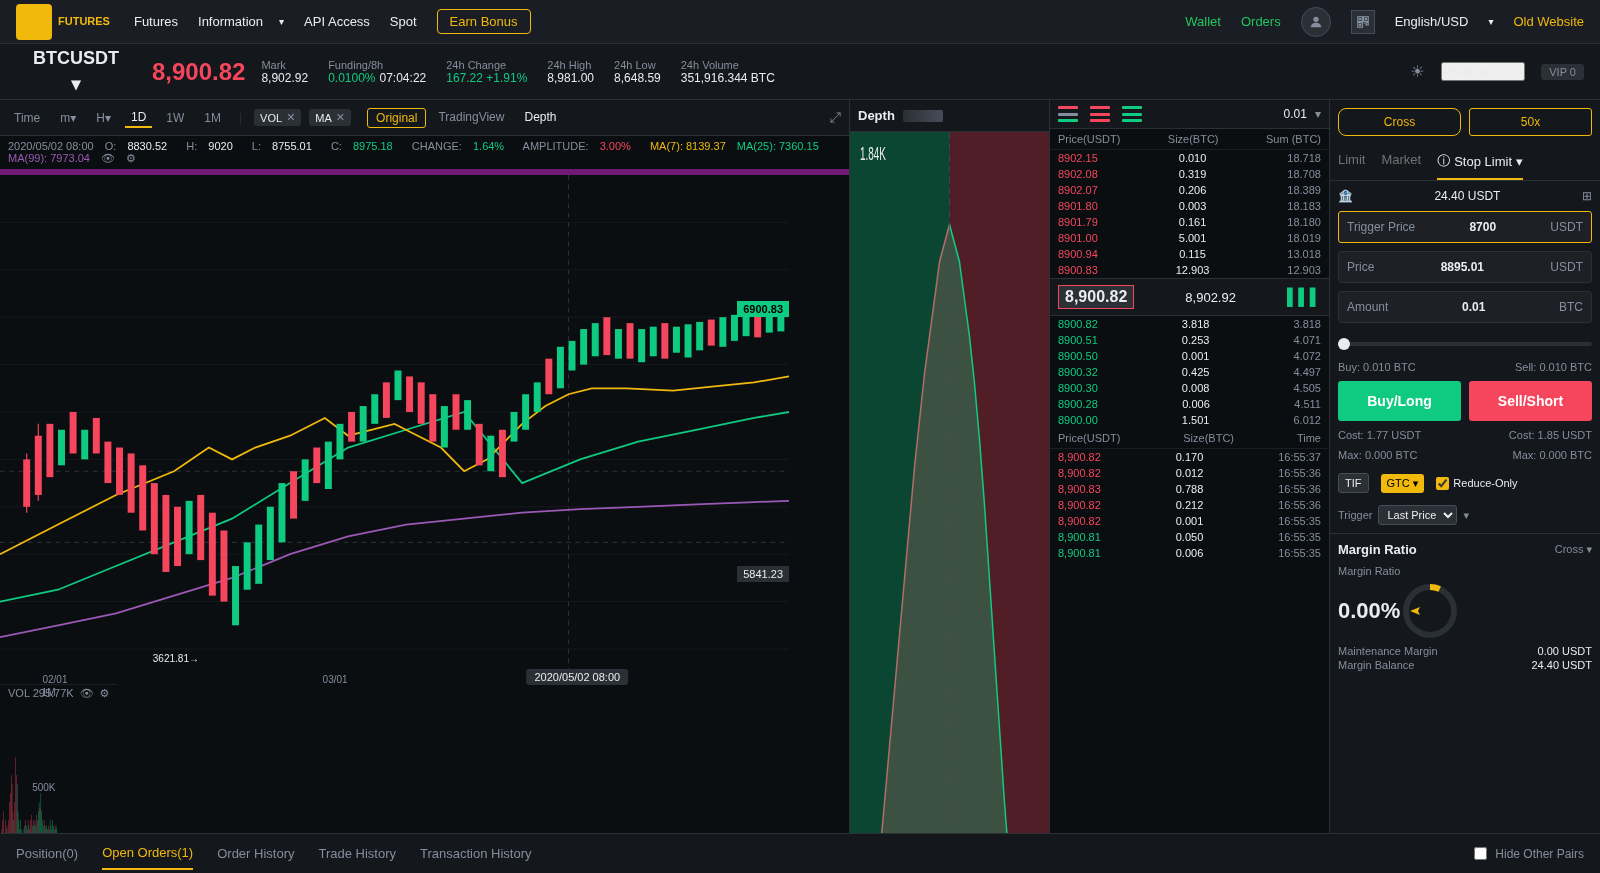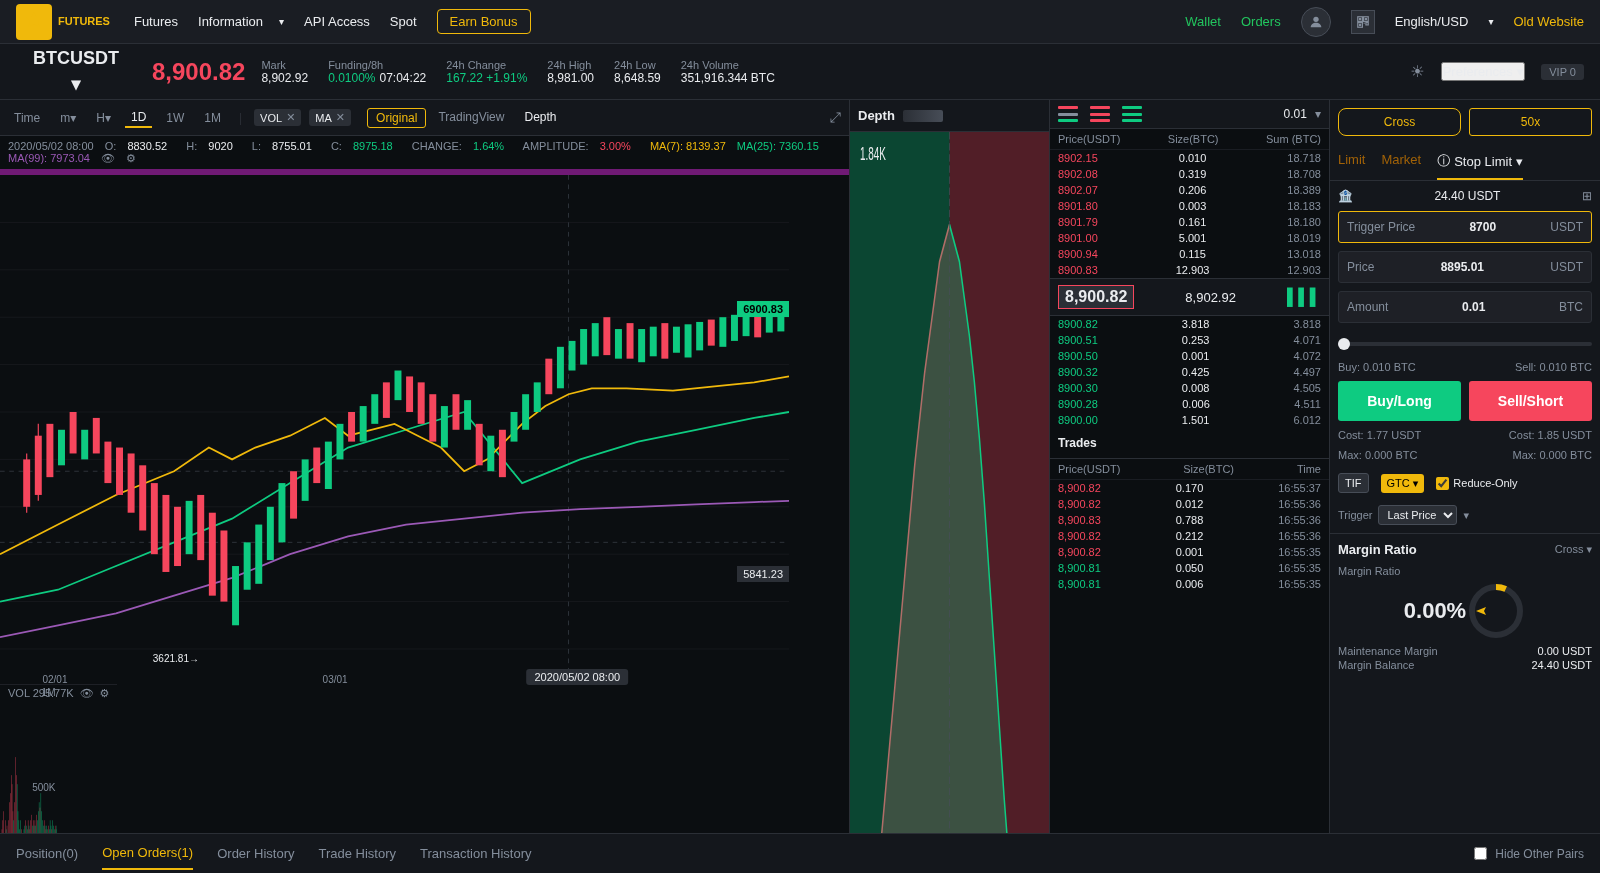--- a/index.html
+++ b/index.html
@@ -86,21 +86,21 @@
     .trades-header { padding: 8px; font-weight: bold; color: #eaecef; border-bottom: 1px solid #2b2f36; }
     .trades-cols { display: flex; justify-content: space-between; padding: 4px 8px; color: #848e9c; font-size: 11px; border-bottom: 1px solid #1a1d23; }
     .trade-row { display: flex; justify-content: space-between; padding: 2px 8px; font-size: 11px; }
 
     
     .order-section { width: 270px; display: flex; flex-direction: column; background: #14171c; }
     .order-mode-row { display: flex; gap: 8px; padding: 8px; }
     .order-mode-btn { flex: 1; padding: 6px; text-align: center; border: 1px solid #f0b90b; color: #f0b90b; background: transparent; cursor: pointer; font-size: 12px; border-radius: 8px; }
     .order-mode-leverage { flex: 1; padding: 6px; text-align: center; border: 1px solid #f0b90b; color: #f0b90b; background: transparent; cursor: pointer; font-size: 12px; border-radius: 3px; }
     .order-type-tabs { display: flex; padding: 0 8px; border-bottom: 1px solid #2b2f36; gap: 16px; }
-    .order-type-tab { padding: 8px 0; font-size: 13px; color: #a16207; cursor: pointer; }
+    .order-type-tab { padding: 8px 0; font-size: 13px; color: #737373; cursor: pointer; }
     .order-type-tab.active { color: #eaecef; border-bottom: 2px solid #f0b90b; }
     .order-stop-tab { display: flex; align-items: center; gap: 4px; }
     .order-form { padding: 8px; display: flex; flex-direction: column; gap: 8px; }
     .balance-row { display: flex; align-items: center; justify-content: space-between; }
     .balance-value { color: #eaecef; font-size: 12px; }
     .calc-icon { color: #848e9c; cursor: pointer; }
     .input-group { position: relative; }
     .input-label { color: #eaecef; font-size: 12px; background: #1e2026; border: 1px solid #f0b90b; border-radius: 3px; padding: 8px; display: flex; justify-content: space-between; align-items: center; }
     .input-label.normal { border-color: #2b2f36; }
     .input-label.trigger { border-color: #f0b90b; }
@@ -121,21 +121,21 @@
     .trigger-row { display: flex; align-items: center; gap: 6px; color: #848e9c; font-size: 11px; }
     .trigger-select { background: #2b2f36; color: #eaecef; border: 1px solid #474d57; padding: 2px 4px; border-radius: 3px; font-size: 11px; cursor: pointer; }
 
     
     .margin-section { padding: 8px; border-top: 1px solid #2b2f36; }
     .margin-header { display: flex; justify-content: space-between; align-items: center; margin-bottom: 8px; }
     .margin-title { color: #eaecef; font-size: 13px; font-weight: bold; }
     .margin-cross { color: #848e9c; font-size: 11px; cursor: pointer; }
     .margin-ratio-label { color: #848e9c; font-size: 11px; }
     .margin-ratio-value { font-size: 22px; font-weight: bold; color: #eaecef; }
-    .margin-gauge-row { display: flex; align-items: center; justify-content: center; margin-top: 4px; }
+    .margin-gauge-row { display: flex; align-items: center; justify-content: flex-start; margin-top: 4px; }
     .margin-gauge { width: 60px; height: 60px; }
     .margin-details { margin-top: 4px; }
     .margin-detail-row { display: flex; justify-content: space-between; font-size: 11px; margin-bottom: 2px; }
     .margin-detail-label { color: #848e9c; }
     .margin-detail-value { color: #eaecef; }
     .bottom-tab { color: #848e9c; cursor: pointer; font-size: 13px; padding: 8px 0; }
     .bottom-tab.active { color: #f0b90b; border-bottom: 2px solid #f0b90b; }
     .hide-other-checkbox { accent-color: #f0b90b; }
 
     
@@ -590,21 +590,20 @@
           <span class="ob-size">0.006</span>
           <span class="ob-sum">4.511</span>
       </div>
       <div class="ob-row">
         <span class="ob-price-green">8900.00</span>
           <span class="ob-size">1.501</span>
           <span class="ob-sum">6.012</span>
       </div>
     </div>
 
-    <div class="trades-header">Trades</div>
     <div class="trades-cols">
       <span>Price(USDT)</span>
       <span>Size(BTC)</span>
       <span>Time</span>
     </div>
     <div>
       <div class="trade-row">
         <span style="color:#f6465d;">8,900.82</span>
           <span style="color:#eaecef;">0.170</span>
           <span style="color:#848e9c;">16:55:37</span>

